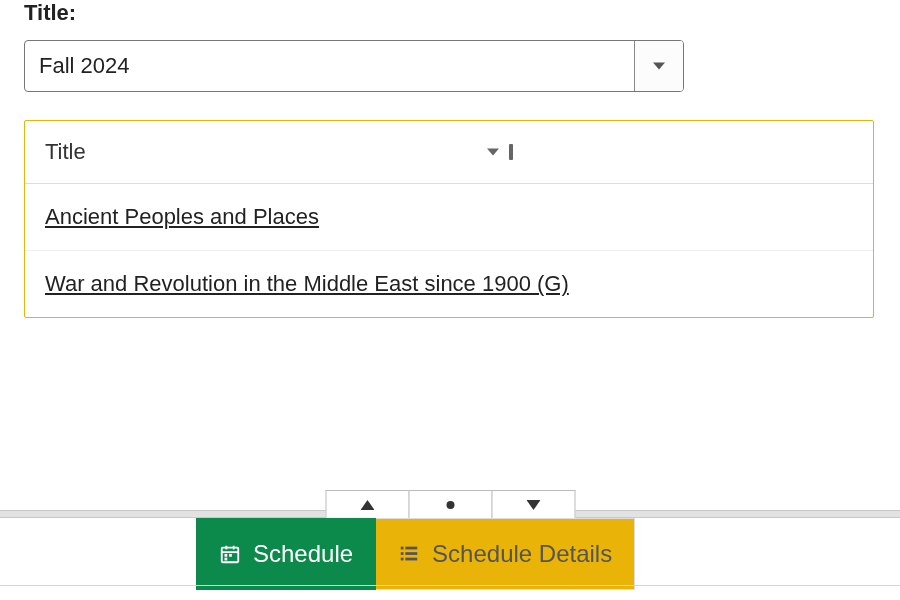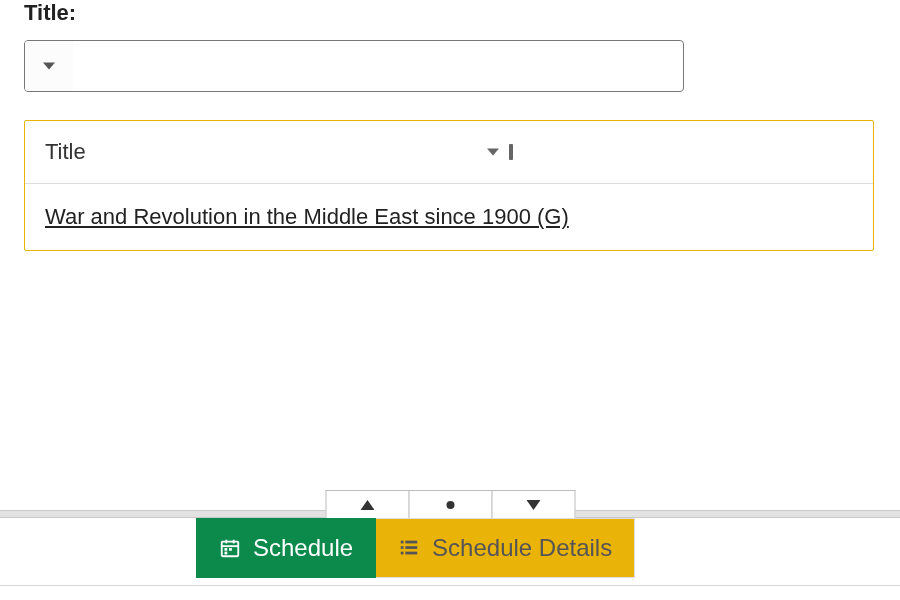--- a/index.html
+++ b/index.html
@@ -111,21 +111,21 @@
     justify-content: center;
     margin-right: -1px;
     cursor: pointer;
   }
   .pager-btn svg { width: 14px; height: 10px; fill: #333; }
   .pager-dot { width: 8px; height: 8px; background: #333; border-radius: 50%; }
   .tabs {
     position: absolute;
     left: 0; right: 0;
     top: 518px;
-    height: 60px;
+    height: 72px;
     display: flex;
     align-items: stretch;
     padding-left: 196px;
   }
   .tab {
     display: flex;
     align-items: center;
     gap: 12px;
     padding: 0 22px;
     font-size: 24px;
@@ -152,39 +152,43 @@
     border-top: 1px solid #d5d5d5;
   }
 </style>
 </head>
 <body>
 
 <div class="content">
   <div class="term-label">Title:</div>
 
   <div class="term-select">
+    <div class="term-select-value">Fall 2024</div>
     <div class="term-select-arrow">
       <svg viewBox="0 0 10 10">
           <polygon points="0,2 10,2 5,8"></polygon>
         </svg>
     </div>
   </div>
 
   <div class="course-table">
     <div class="course-header">
       <span class="course-header-title">Title</span>
       <span class="course-header-spacer"></span>
       <span class="course-header-ctrl">
         <svg viewBox="0 0 10 10">
             <polygon points="0,2 10,2 5,8"></polygon>
           </svg>
         <span class="course-header-dot"></span>
       </span>
     </div>
 
+    <div class="course-row">
+      <span class="course-link">Ancient Peoples and Places</span>
+    </div>
     <div class="course-row">
       <span class="course-link">War and Revolution in the Middle East since 1900 (G)</span>
     </div>
   </div>
 </div>
 
 <div class="pager">
   <div class="pager-btn">
     <svg viewBox="0 0 14 10">
         <polygon points="7,0 14,10 0,10"></polygon>

